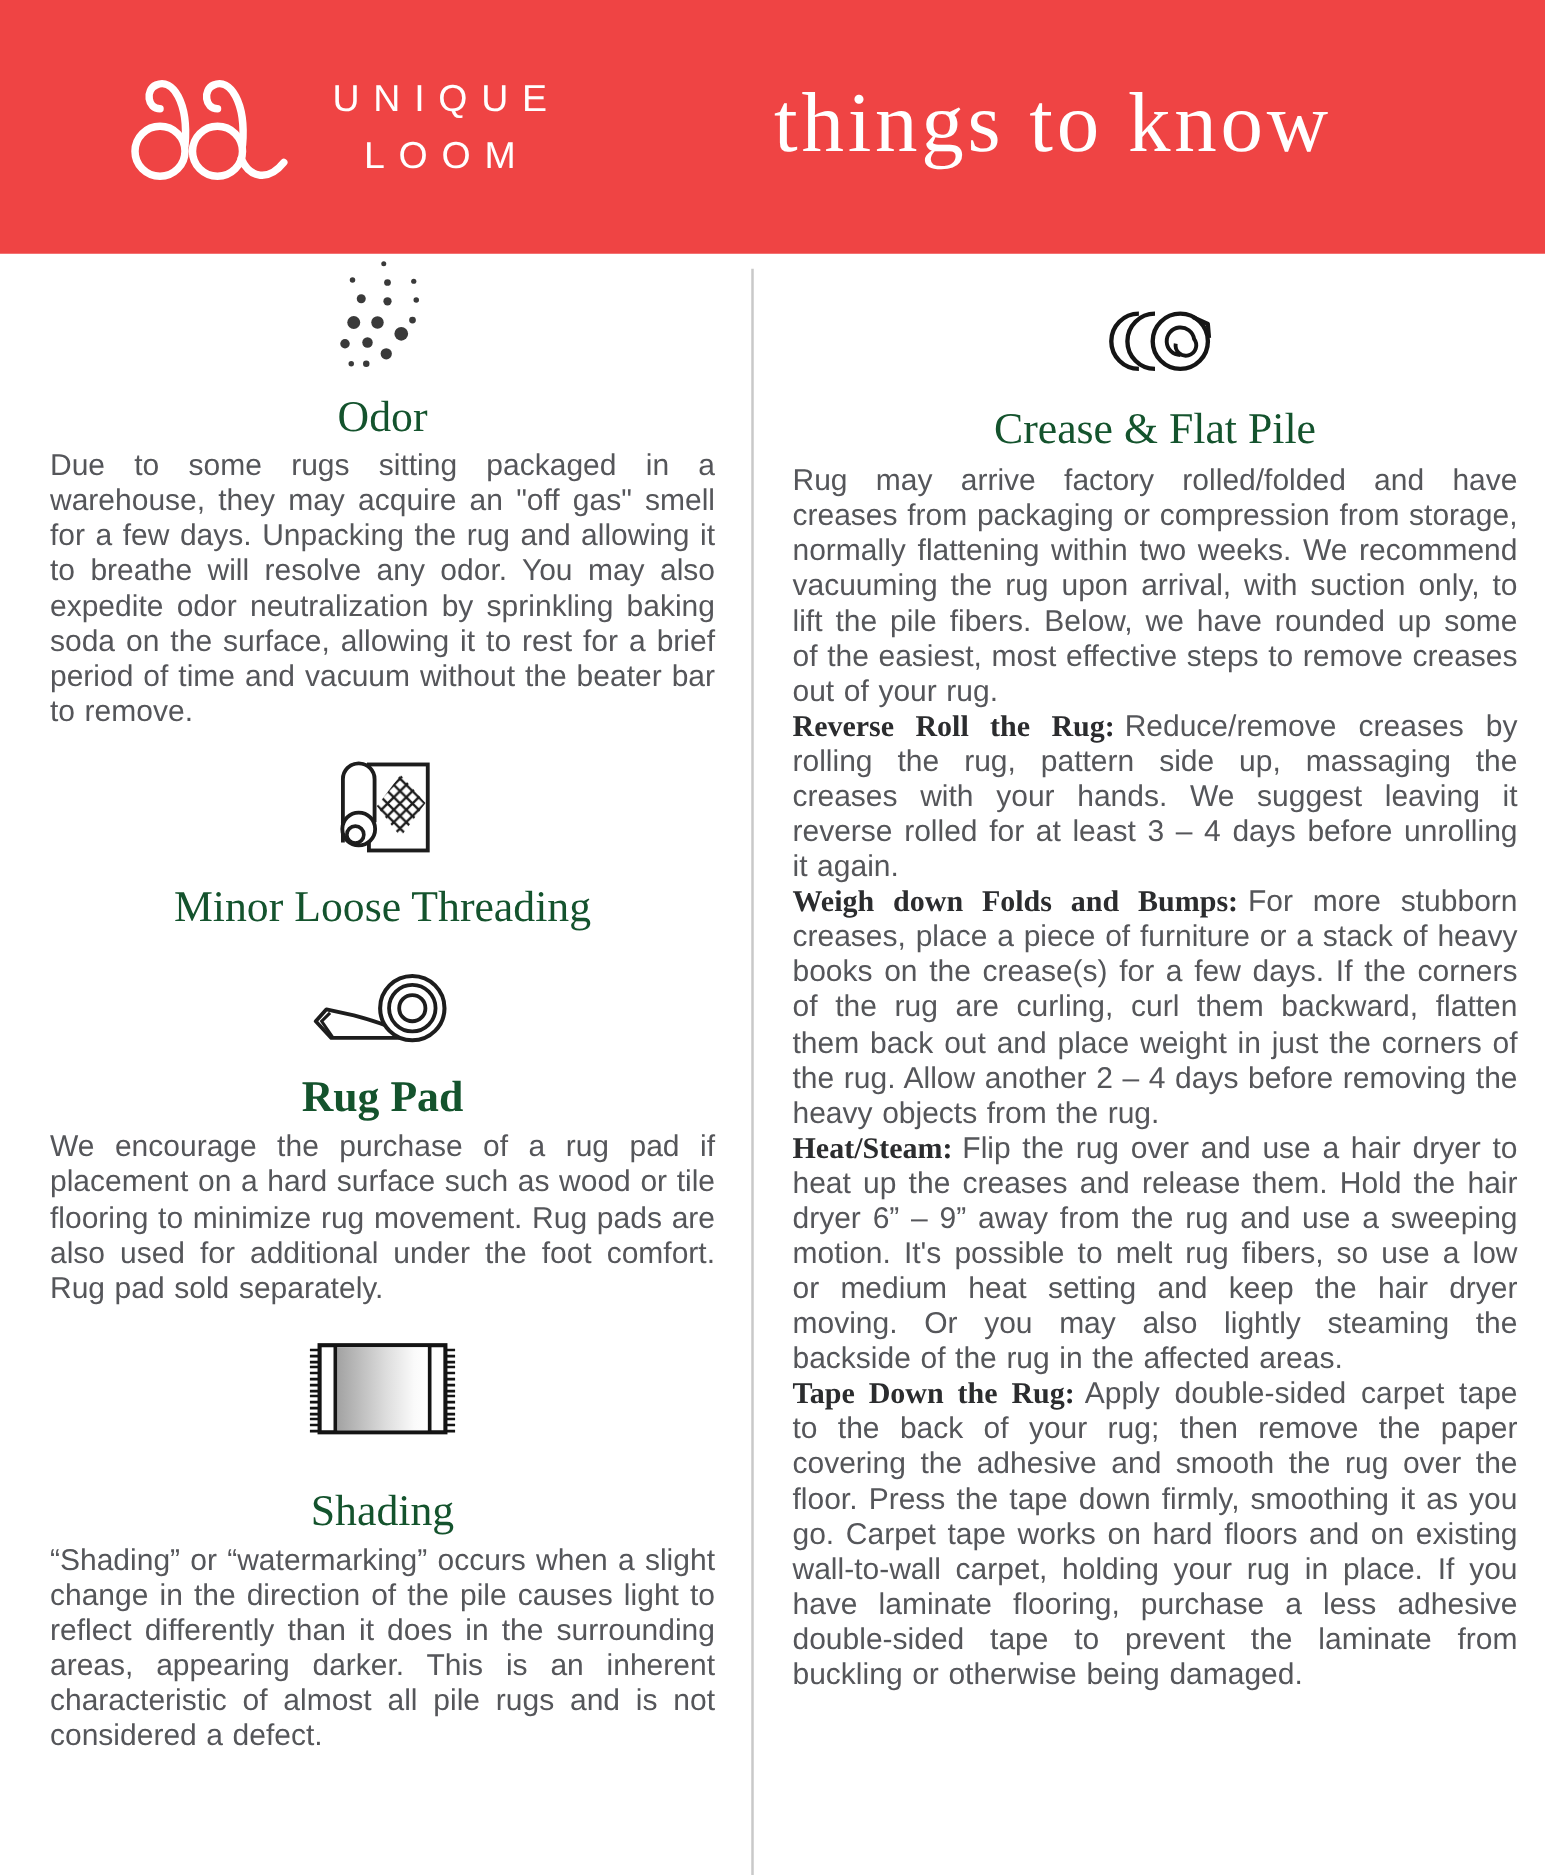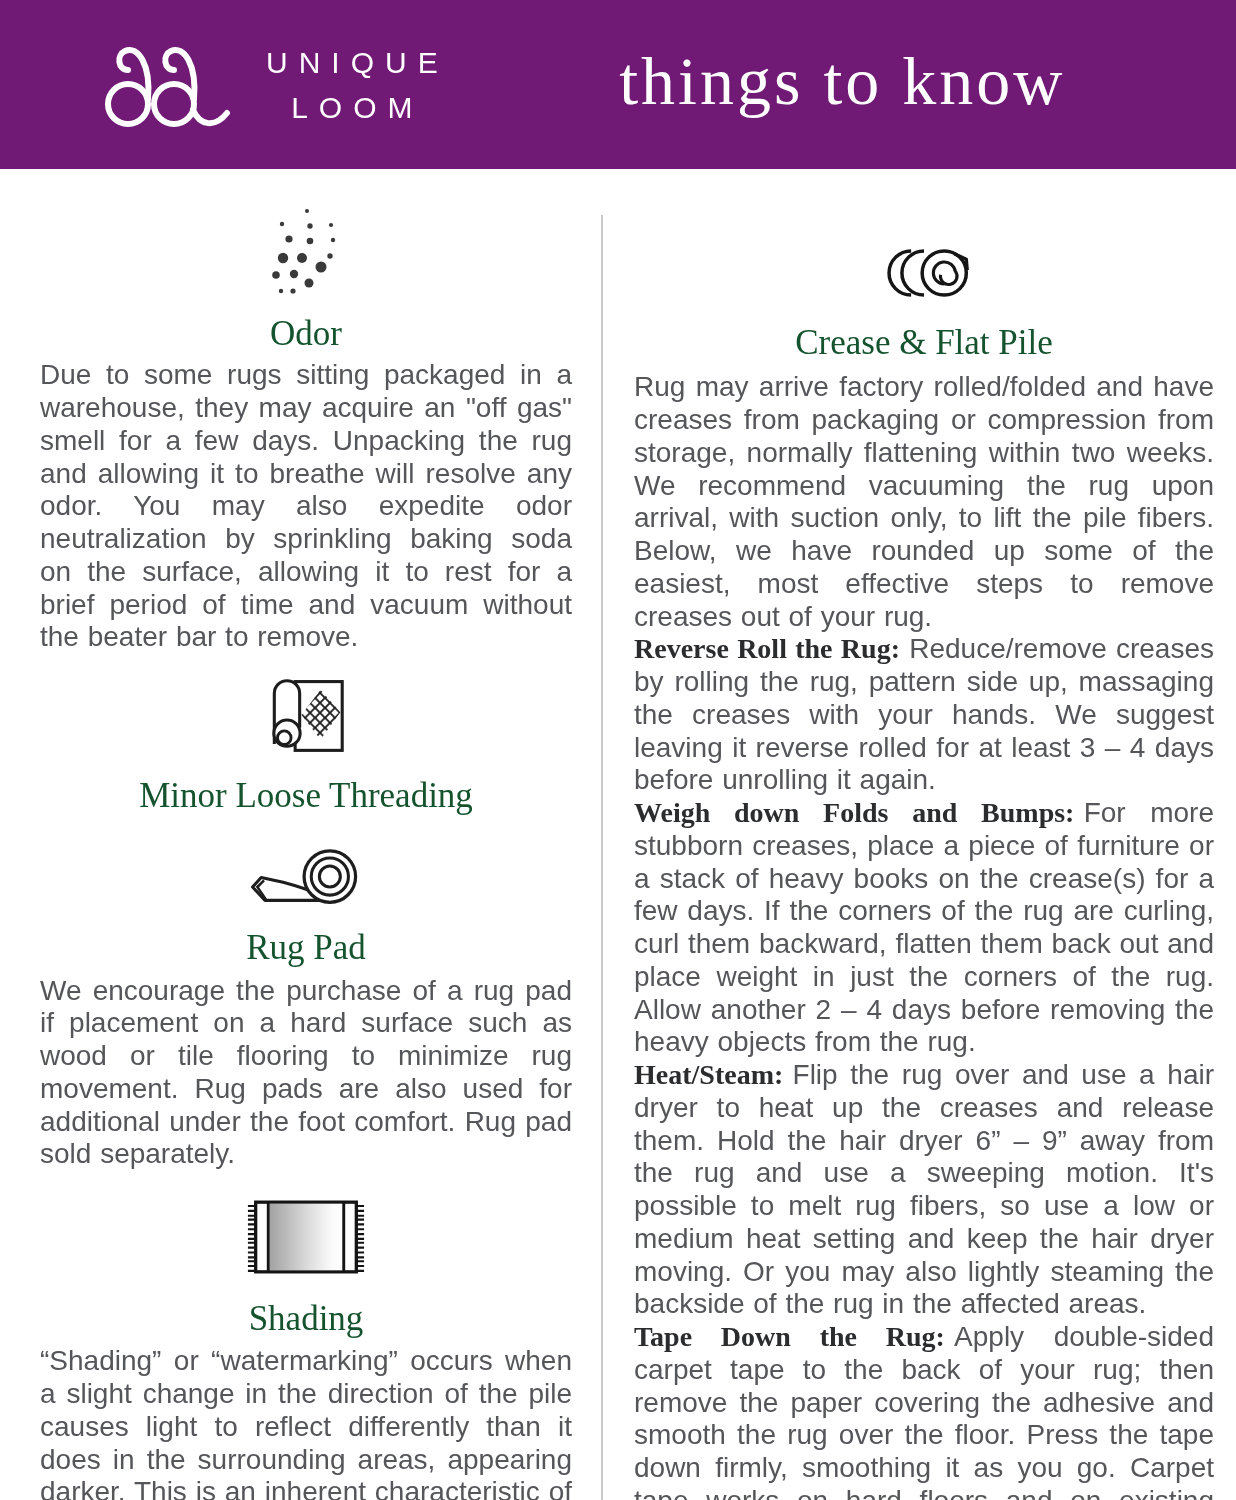--- a/index.html
+++ b/index.html
@@ -2,21 +2,21 @@
 <html><head>
 <meta charset="utf-8">
 <style>
   html,body{margin:0;padding:0;}
   body{
     width:1236px;height:1500px;position:relative;overflow:hidden;
     background:#ffffff;font-family:"Liberation Sans",sans-serif;
   }
   
   .header{
-    height:169px;background:#701a75;display:flex;align-items:center;
+    height:203px;background:#ef4444;display:flex;align-items:center;
   }
   .brand{display:flex;align-items:center;margin-left:100px;gap:24px;flex:0 0 auto;}
   .brand-text{
     color:#ffffff;font-size:30px;line-height:45px;letter-spacing:11px;
     text-align:center;font-weight:400;
   }
   .header-title{
     flex:1;text-align:center;color:#ffffff;
     font-family:"Liberation Serif",serif;font-size:68px;letter-spacing:3px;
     margin-top:-6px;white-space:nowrap;
@@ -25,37 +25,37 @@
   .divider{position:absolute;left:601px;top:215px;bottom:0;width:2px;background:#c9c9c9;}
   .col{position:absolute;top:185px;}
   .col-left{left:40px;width:532px;}
   .col-right{left:634px;width:580px;}
   .icon-wrap{display:flex;justify-content:center;}
   h2.heading{
     font-family:"Liberation Serif",serif;font-weight:400;text-align:center;
     color:#14532d;font-size:35px;line-height:1.15;margin:0;
   }
   p.body{
-    text-align:justify;font-size:28px;line-height:1.17;color:#55565a;
+    text-align:justify;font-size:24px;line-height:1.17;color:#55565a;
     margin:0;word-spacing:1px;
   }
   .tip{margin:33px 0 0;}
   .tip-lead{font-weight:bold;color:#2b2c2e;margin-right:.33em;font-family:Liberation Serif, serif;}
   
   .s-odor .icon-wrap{margin-top:22px;}
   .s-odor h2{margin-top:12px;}
   .s-odor p{margin-top:5px;}
   .s-threading .icon-wrap{margin-top:14px;}
   .s-threading h2{margin-top:22px;}
   .s-threading p{margin-top:5px;}
   .s-rugpad .icon-wrap{margin-top:30px;}
-  .s-rugpad h2{margin-top:20px;}
+  .s-rugpad h2{margin-top:20px;font-weight:bold;}
   .s-rugpad p{margin-top:6px;}
   .s-shading .icon-wrap{margin-top:28px;}
-  .s-shading h2{margin-top:24px;}
+  .s-shading h2{margin-top:40px;}
   .s-shading p{margin-top:6px;}
   .s-crease .icon-wrap{margin-top:60px;}
   .s-crease h2{margin-top:22px;}
   .s-crease p.intro{margin-top:8px;}
   svg{display:block;}
 </style>
 </head>
 <body>
 
 <div class="header">

